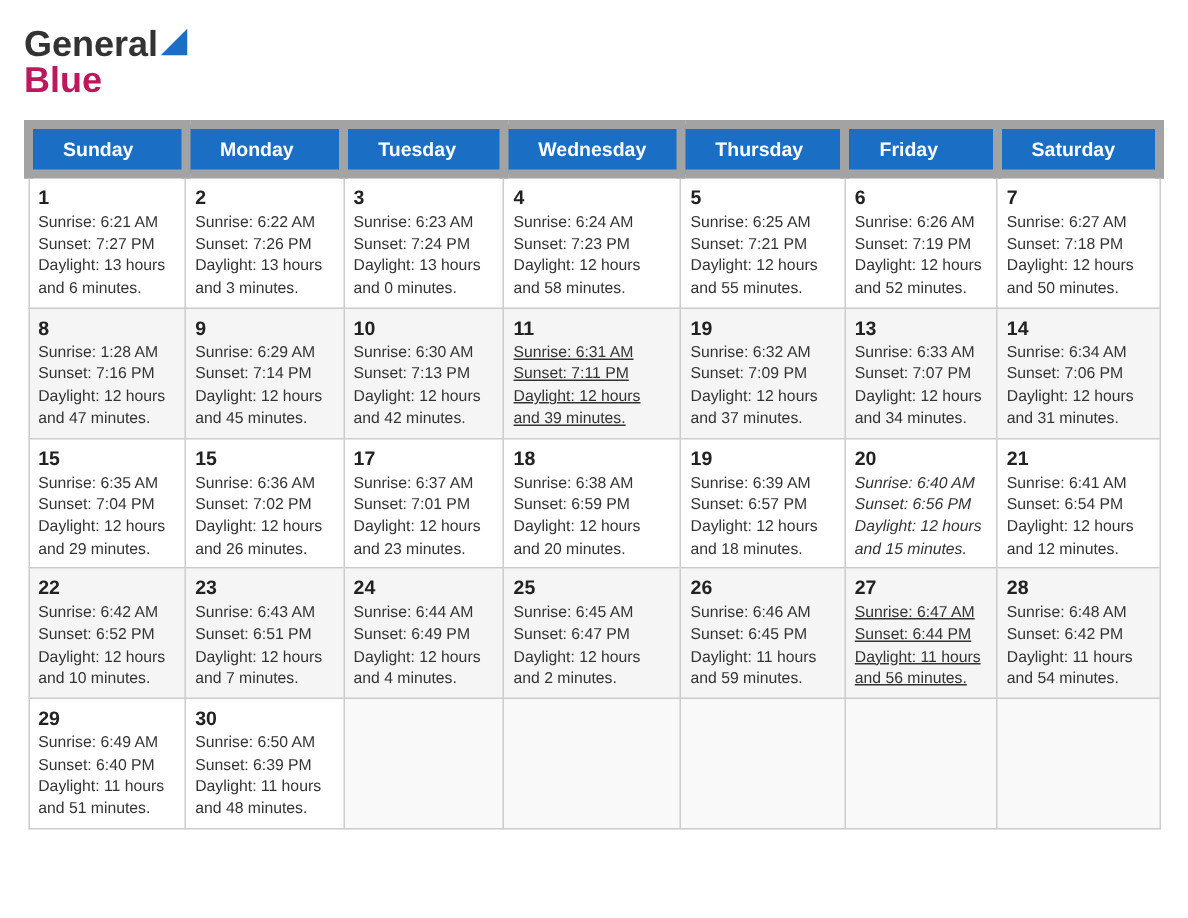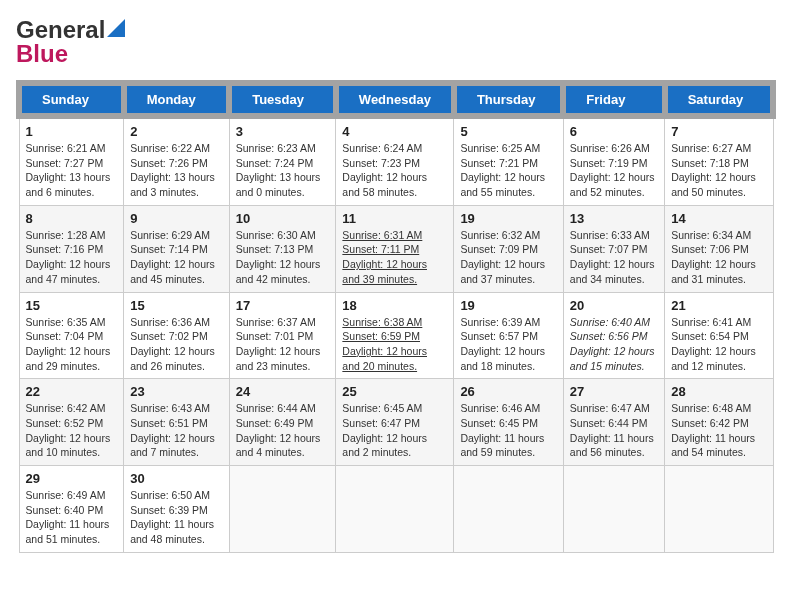--- a/index.html
+++ b/index.html
@@ -230,21 +230,21 @@
         </td>
         <td>
           <span class="day-number">17</span>
           <div class="day-info" style="white-space: pre-line;">Sunrise: 6:37 AM
 Sunset: 7:01 PM
 Daylight: 12 hours
 and 23 minutes.</div>
         </td>
         <td>
           <span class="day-number">18</span>
-          <div class="day-info" style="white-space: pre-line; text-decoration: underline;">Sunrise: 6:38 AM
+          <div class="day-info" style="white-space: pre-line;">Sunrise: 6:38 AM
 Sunset: 6:59 PM
 Daylight: 12 hours
 and 20 minutes.</div>
         </td>
         <td>
           <span class="day-number">19</span>
           <div class="day-info" style="white-space: pre-line;">Sunrise: 6:39 AM
 Sunset: 6:57 PM
 Daylight: 12 hours
 and 18 minutes.</div>
@@ -295,21 +295,21 @@
         </td>
         <td>
           <span class="day-number">26</span>
           <div class="day-info" style="white-space: pre-line;">Sunrise: 6:46 AM
 Sunset: 6:45 PM
 Daylight: 11 hours
 and 59 minutes.</div>
         </td>
         <td>
           <span class="day-number">27</span>
-          <div class="day-info" style="white-space: pre-line;">Sunrise: 6:47 AM
+          <div class="day-info" style="white-space: pre-line; text-decoration: underline;">Sunrise: 6:47 AM
 Sunset: 6:44 PM
 Daylight: 11 hours
 and 56 minutes.</div>
         </td>
         <td>
           <span class="day-number">28</span>
           <div class="day-info" style="white-space: pre-line;">Sunrise: 6:48 AM
 Sunset: 6:42 PM
 Daylight: 11 hours
 and 54 minutes.</div>

